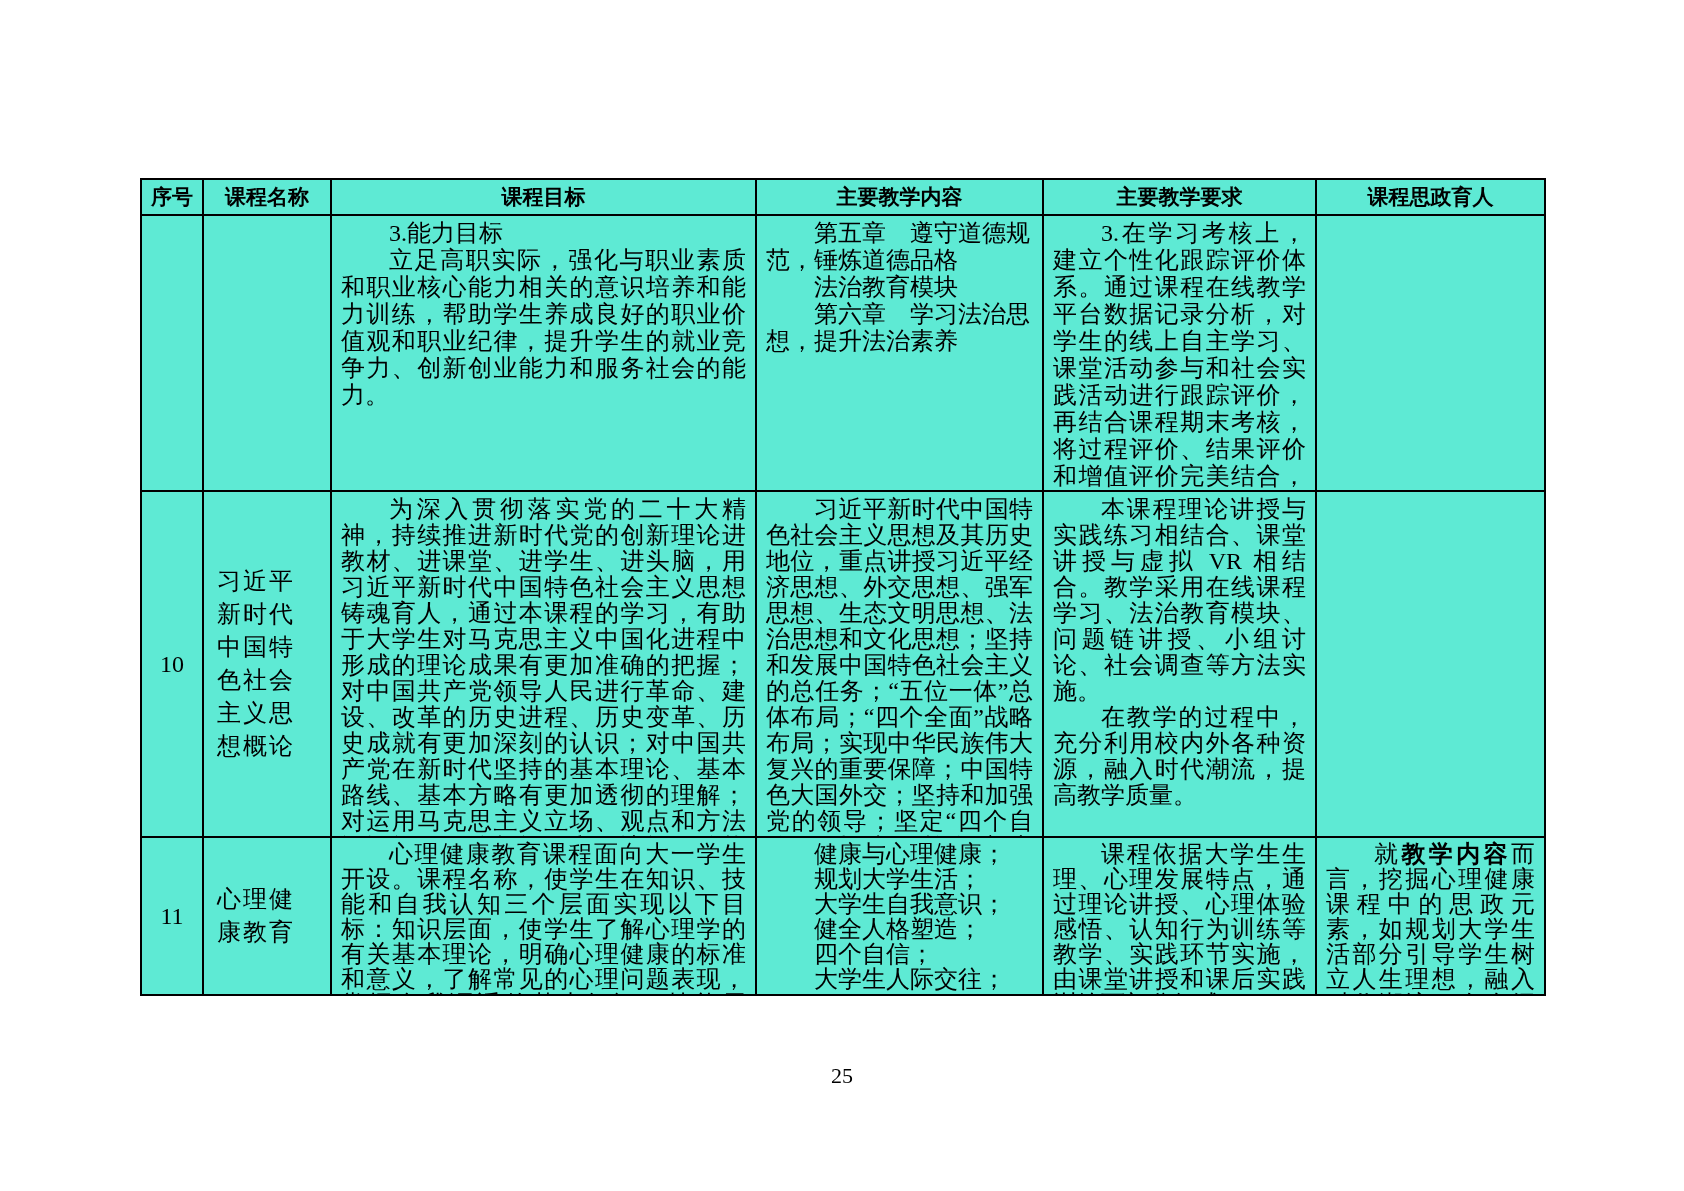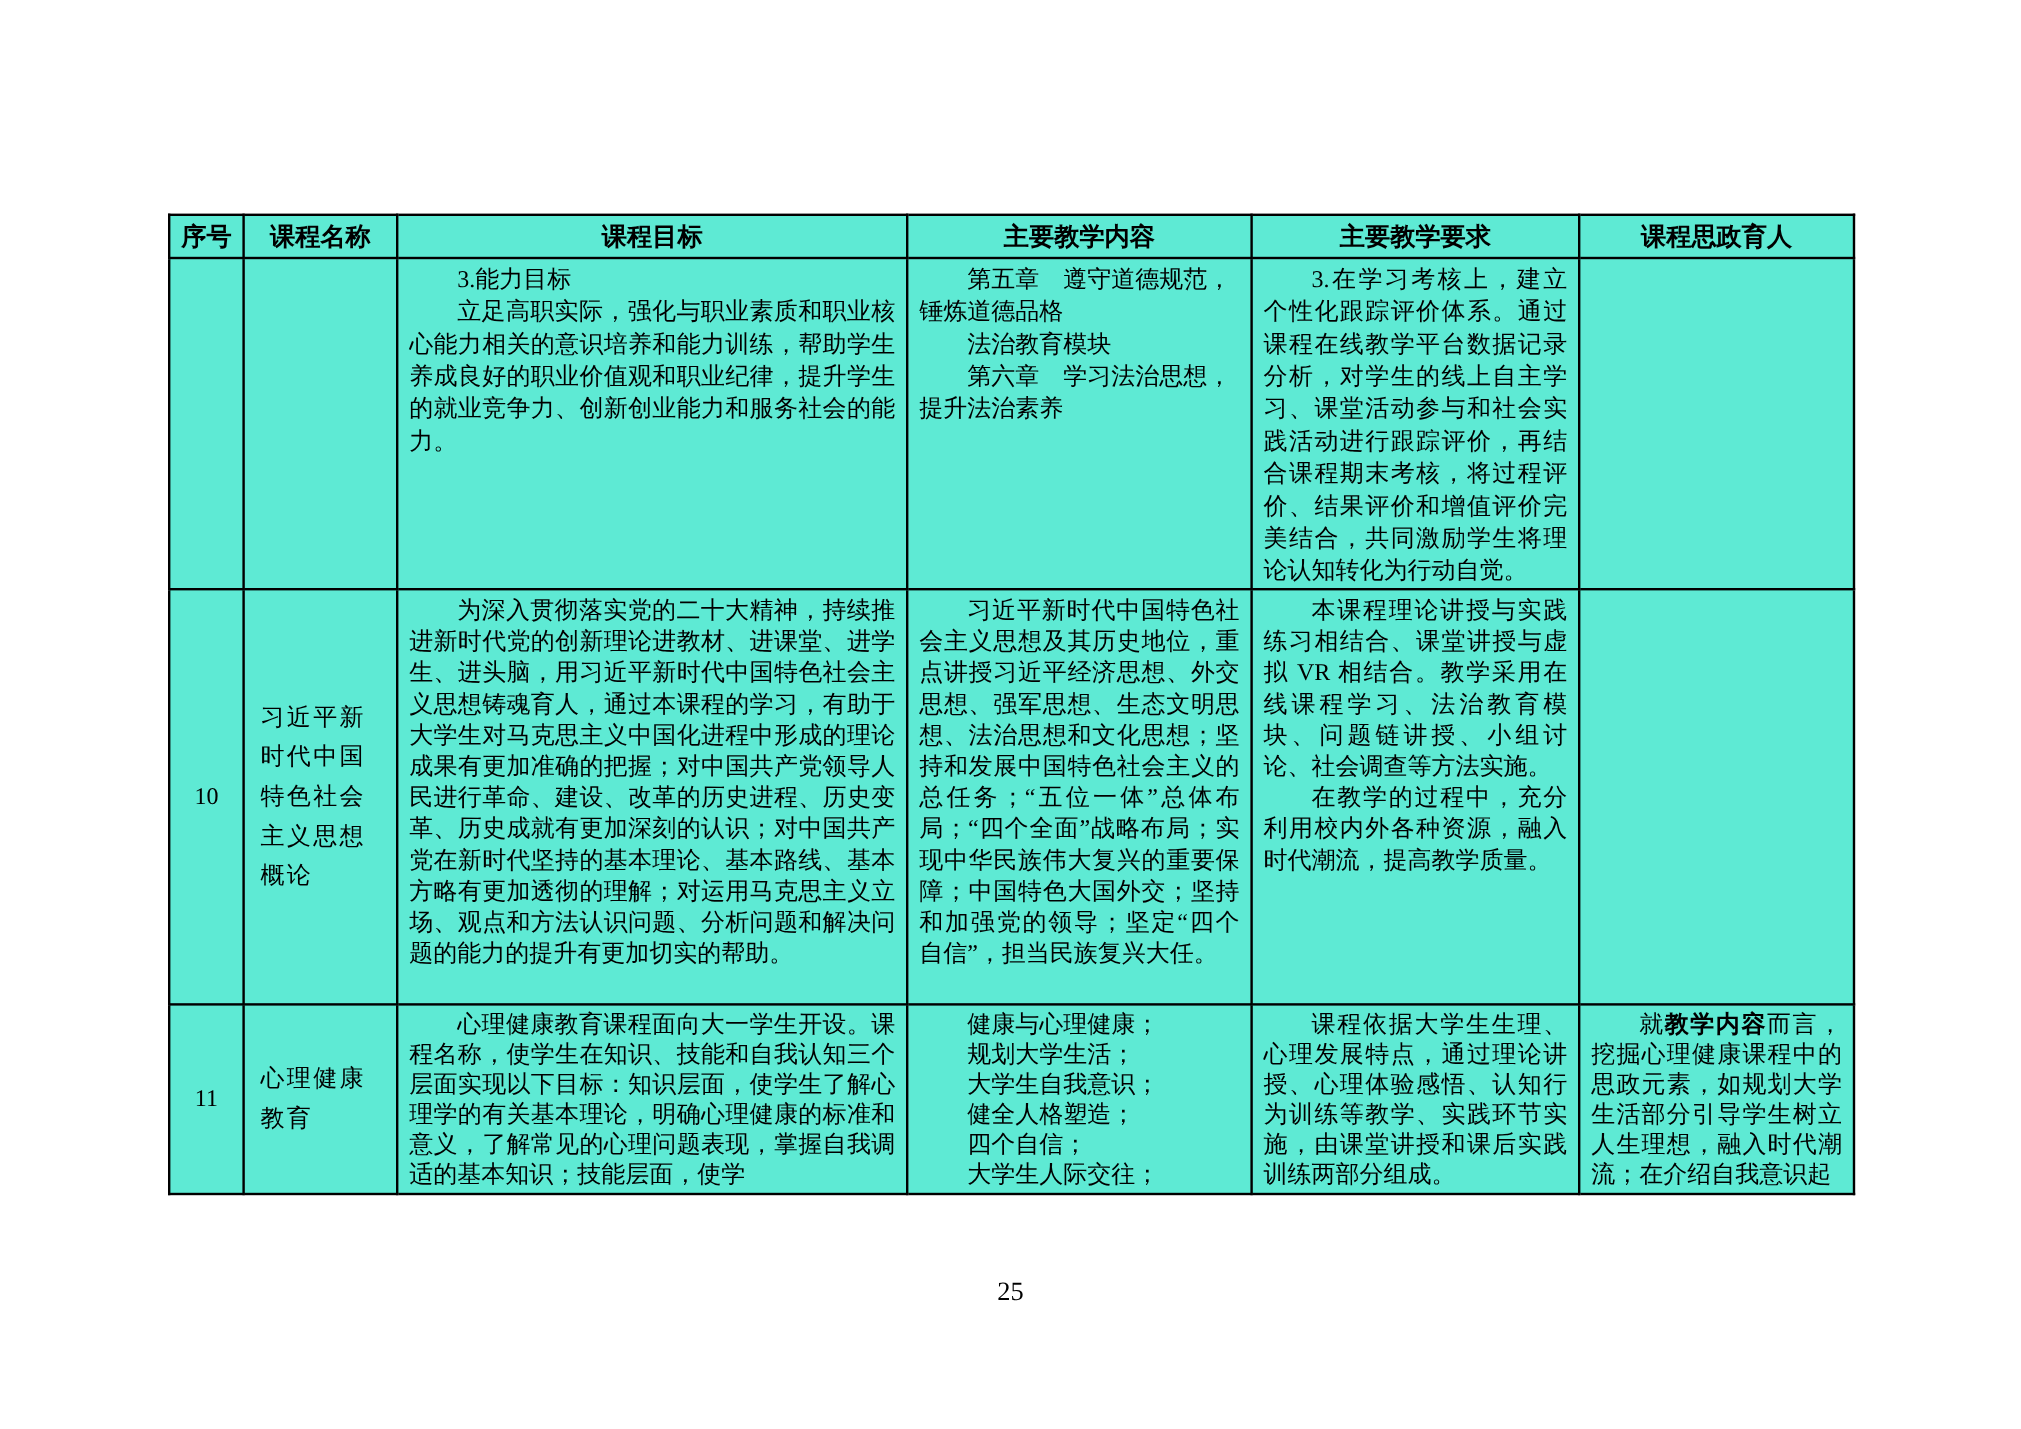--- a/index.html
+++ b/index.html
@@ -11,21 +11,21 @@
   }
   table.course-table {
     position:absolute; left:140px; top:178px; width:1404px;
     border-collapse:collapse; table-layout:fixed;
   }
   th, td { border:2px solid #000; padding:0; vertical-align:top; background:#5eead4; }
   th {
     height:32px; font-size:21px; font-weight:bold;
     text-align:center; vertical-align:middle; padding:1px 2px;
   }
-  .cellbox { padding:4px 9px; font-size:20px; overflow:hidden; }
+  .cellbox { padding:4px 9px; font-size:24px; overflow:hidden; }
   .r0 .cellbox { height:266px; line-height:27px; }
   .r1 .cellbox { height:336px; line-height:26px; }
   .r2 .cellbox { height:148px; line-height:25px; }
   td.c-no .cellbox, td.c-name .cellbox {
     display:flex; align-items:center; justify-content:center; text-align:center;
   }
   td.c-name .namebox { width:100px; letter-spacing:2px; line-height:33px; text-align:left; }
   p.para { margin:0; text-indent:2em; text-align:justify; }
   td.left p.para { text-align:left; }
   p.para b { font-weight:bold; }

